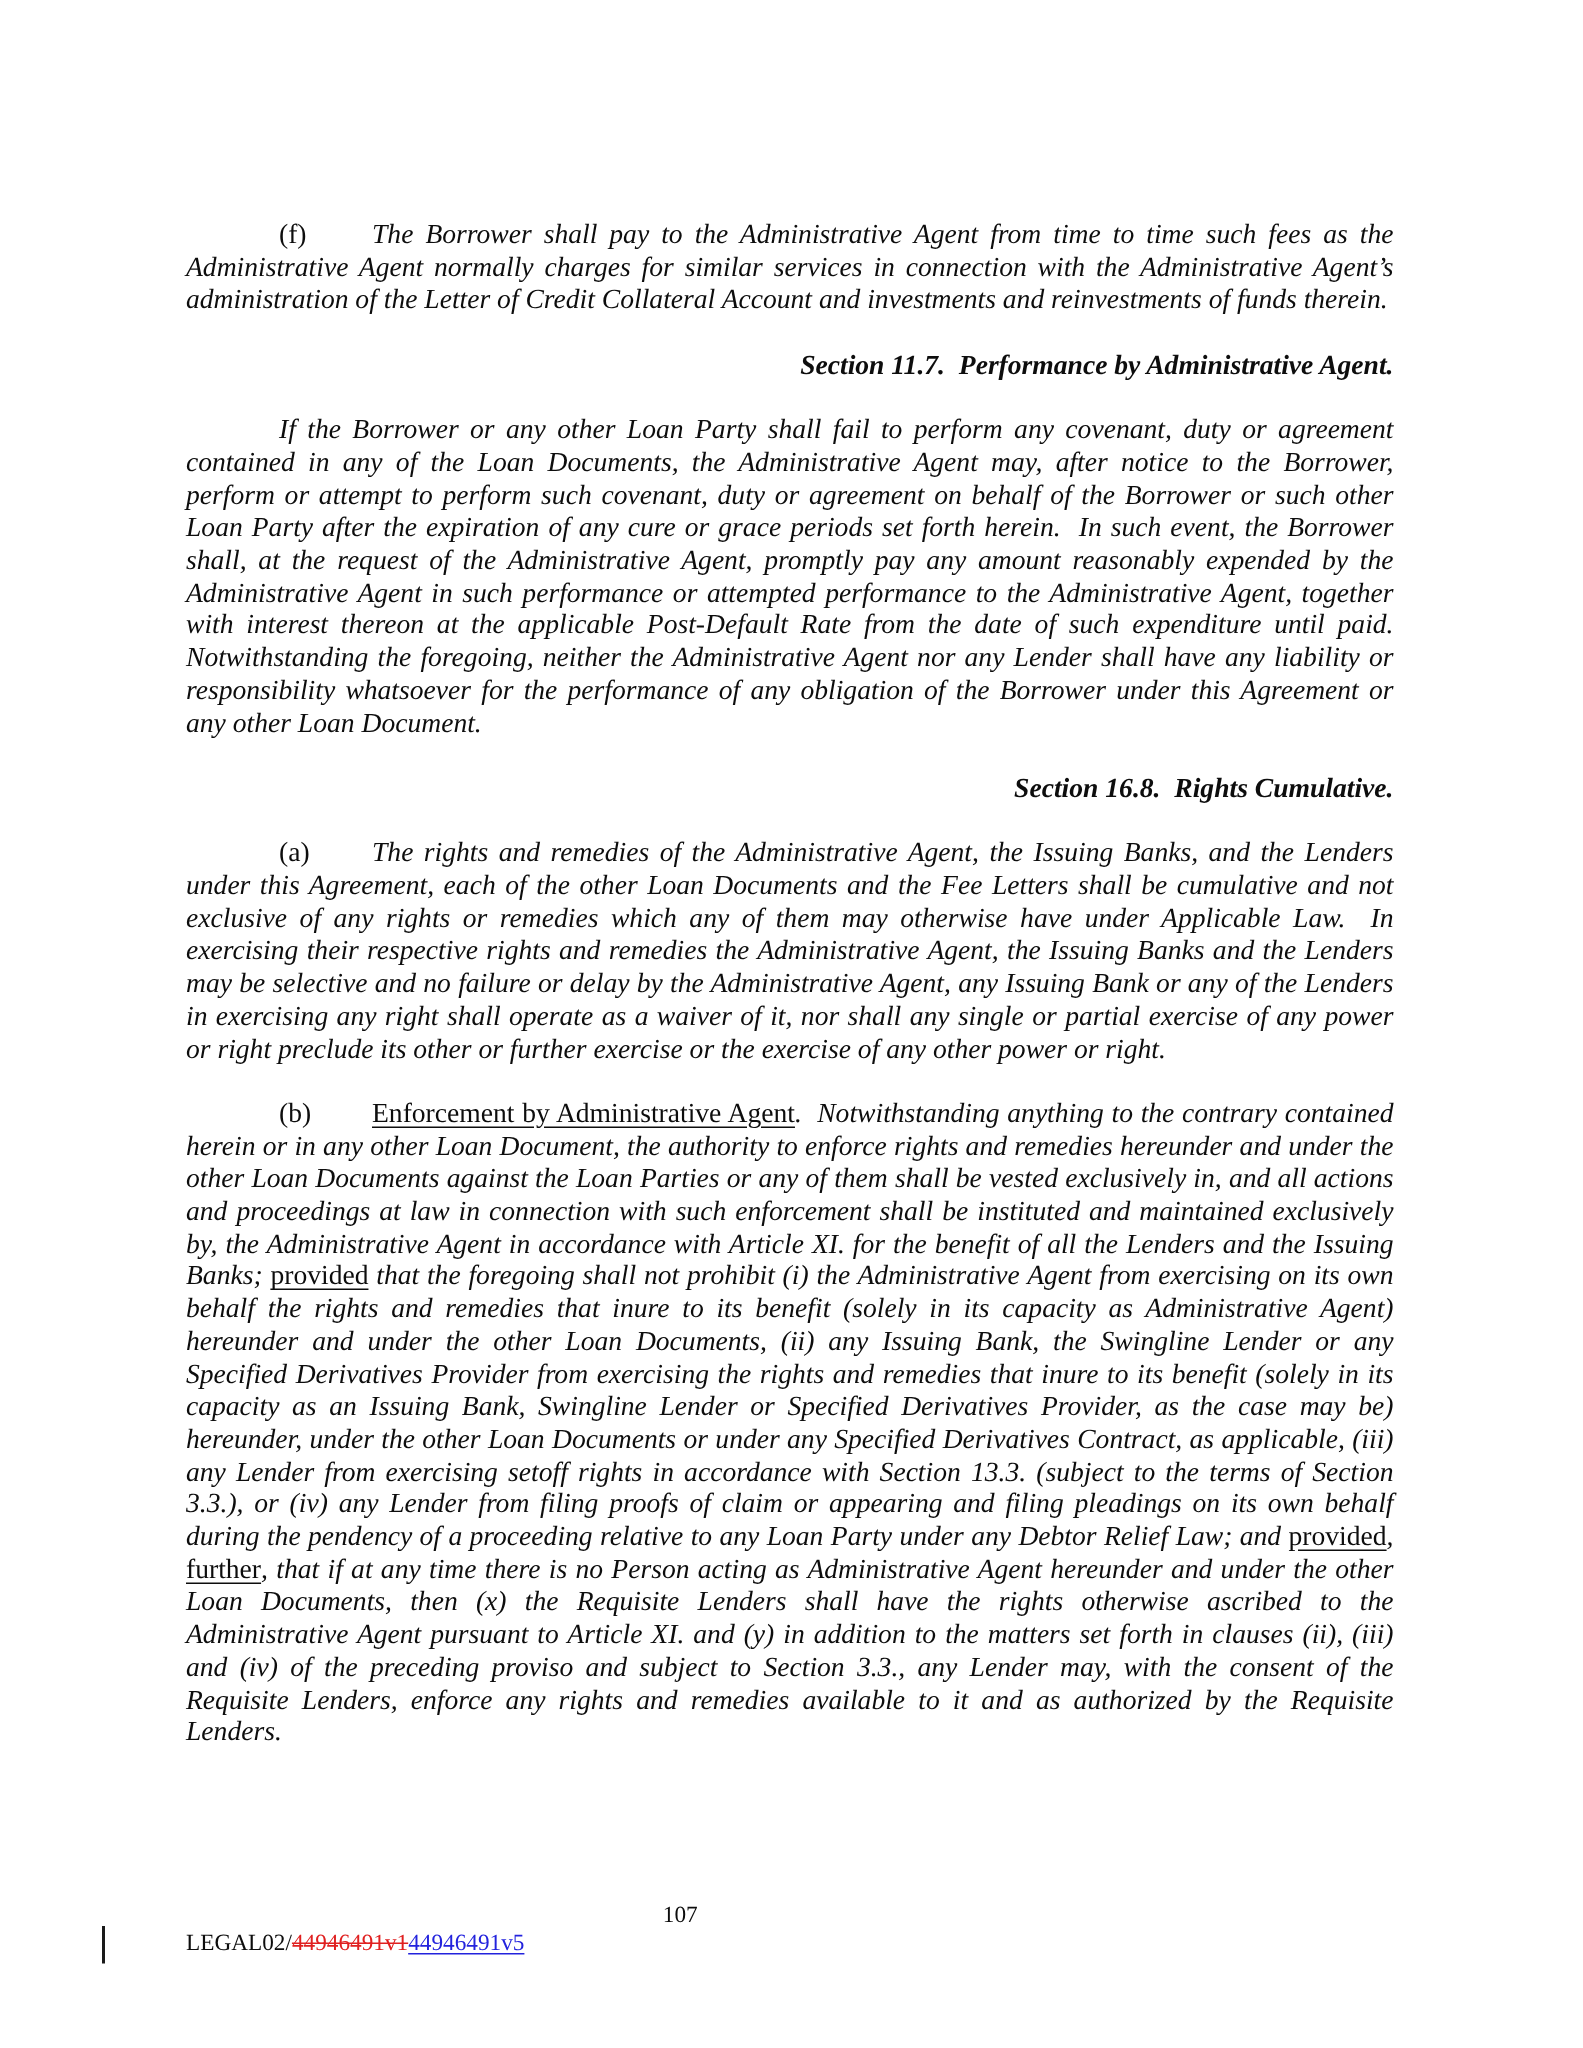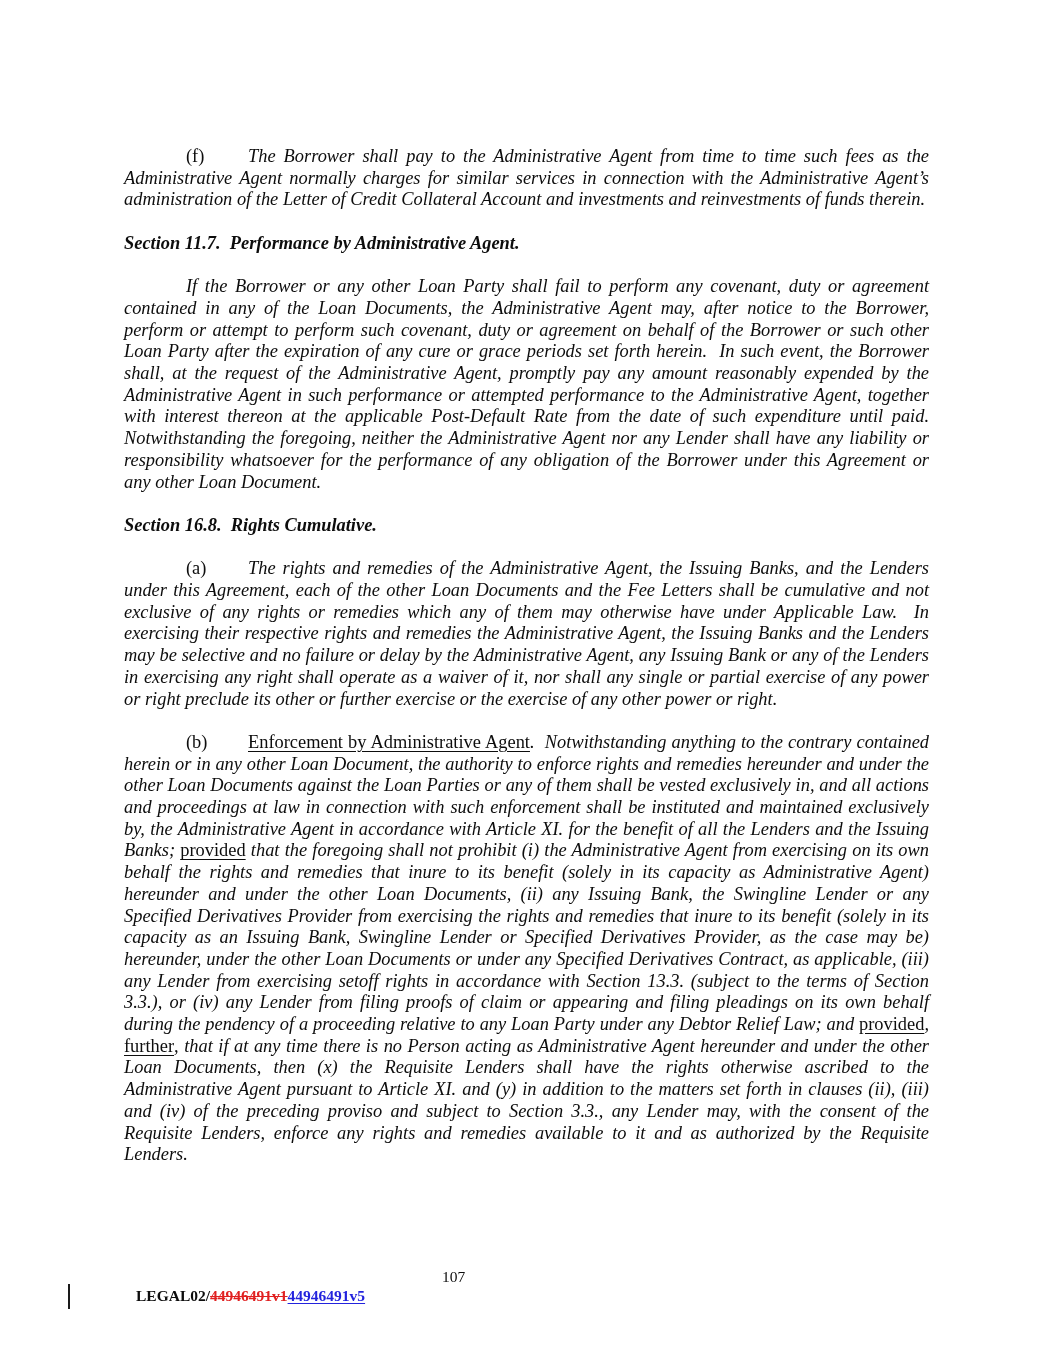--- a/index.html
+++ b/index.html
@@ -22,21 +22,21 @@
     text-align: justify;
   }
   .para {
     margin: 0 0 21.7px 0;
     text-indent: 62px;
   }
   .heading {
     margin: 0 0 21.7px 0;
     text-indent: 0;
     font-weight: bold;
-    text-align: left;
+    text-align: right;
   }
   .doc p:last-child { margin-bottom: 0; }
   .t { white-space: pre-wrap; font-style: italic; }
   .label {
     display: inline-block;
     width: 62px;
     text-indent: 0;
   }
   .u {
     white-space: pre-wrap;
@@ -48,25 +48,24 @@
     top: 1268px;
     left: 0;
     width: 907px;
     text-align: center;
     font-size: 15.5px;
     line-height: 18px;
   }
   .footer-ref {
     position: absolute;
     top: 1287px;
-    left: 136px;
+    left: 124px;
     font-size: 15.5px;
     line-height: 18px;
     white-space: nowrap;
-    font-weight: bold;
   }
   .ref-old {
     color: #e02020;
     text-decoration: line-through;
   }
   .ref-new {
     color: #2323dd;
     text-decoration: underline;
     text-underline-offset: 2px;
   }

